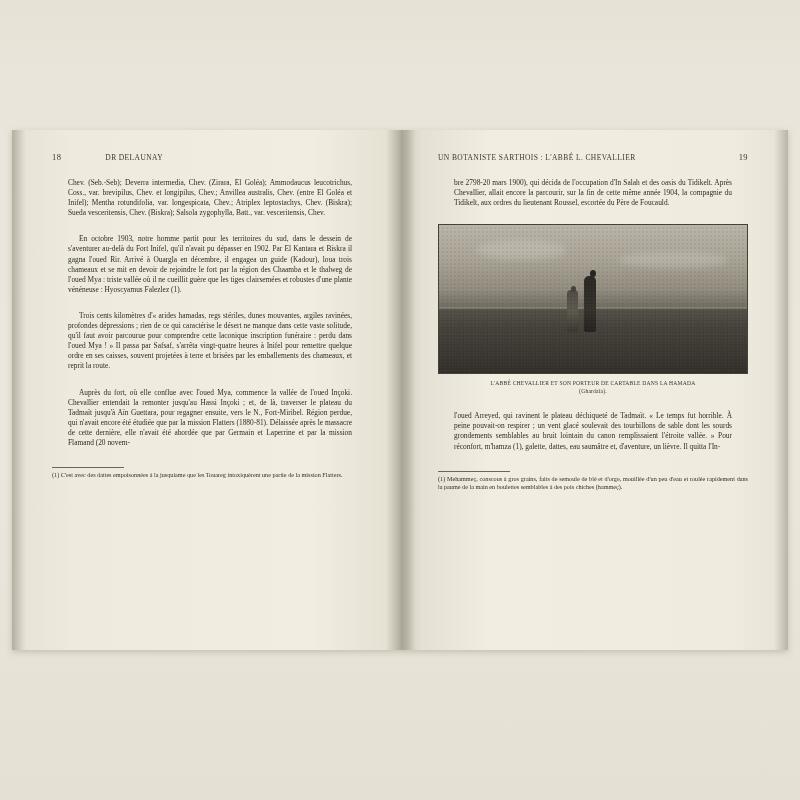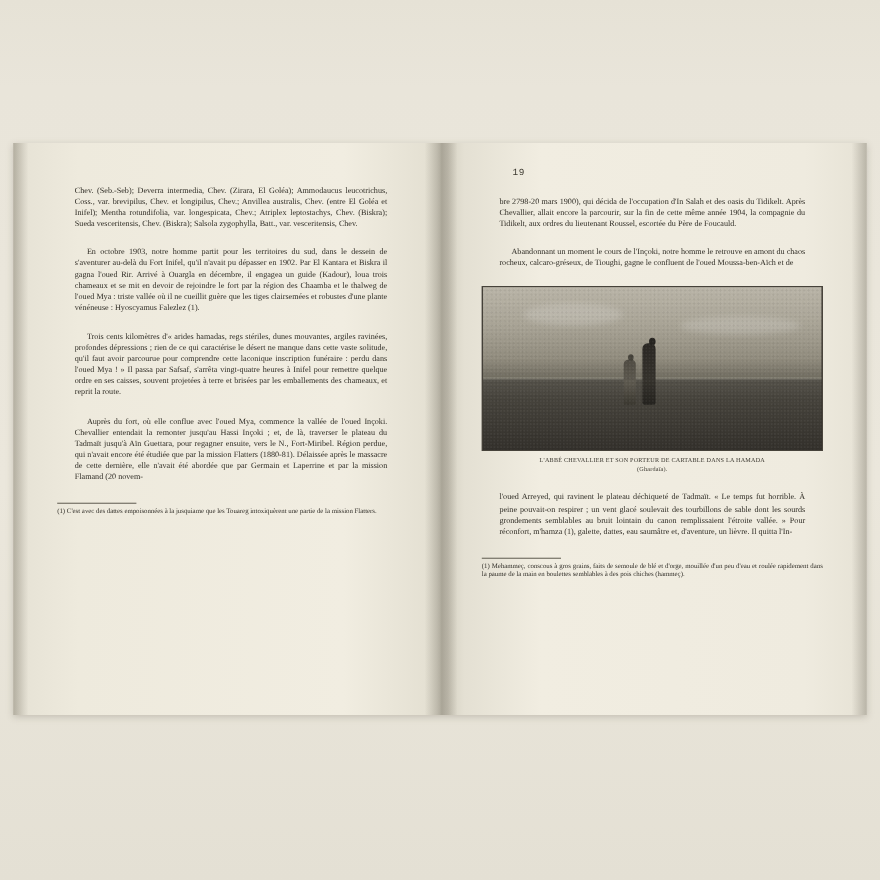--- a/index.html
+++ b/index.html
@@ -67,21 +67,21 @@
     height: 10px;
   }
   .runhead .folio {
     font-size: 8.5px;
     font-variant: normal;
     text-transform: none;
   }
   .runhead-left .folio { margin-right: 44px; }
   .runhead-left .title { flex: 1; text-align: left; font-size: 7.5px; }
   .runhead-right .title { flex: 1; text-align: left; }
-  .runhead-right .folio { margin-left: 28px; font-family: Liberation Mono, monospace; }
+  .runhead-right .folio { margin-left: 28px; }
 
   .col {
     font-size: 7.4px;
     line-height: 10.1px;
     color: #2f2c25;
     text-align: justify;
     -webkit-hyphens: auto;
     hyphens: auto;
   }
   .col p { margin: 16px; }
@@ -209,39 +209,43 @@
 </style>
 </head>
 <body>
 
 <div class="scan">
   <div class="backdrop"></div>
 
   <div class="spread">
 
     <div class="page page-left">
+      <div class="runhead runhead-left">
+        <span class="folio">18</span>
+        <span class="title">Dr DELAUNAY</span>
+      </div>
       <div class="col">
         <p>Chev. (Seb.-Seb); Deverra intermedia, Chev. (Zirara, El Goléa); Ammodaucus leucotrichus, Coss., var. brevipilus, Chev. et longipilus, Chev.; Anvillea australis, Chev. (entre El Goléa et Inifel); Mentha rotundifolia, var. longespicata, Chev.; Atriplex leptostachys, Chev. (Biskra); Sueda vesceritensis, Chev. (Biskra); Salsola zygophylla, Batt., var. vesceritensis, Chev.</p>
         <p class="indent">En octobre 1903, notre homme partit pour les territoires du sud, dans le dessein de s'aventurer au-delà du Fort Inifel, qu'il n'avait pu dépasser en 1902. Par El Kantara et Biskra il gagna l'oued Rir. Arrivé à Ouargla en décembre, il engagea un guide (Kadour), loua trois chameaux et se mit en devoir de rejoindre le fort par la région des Chaamba et le thalweg de l'oued Mya : triste vallée où il ne cueillit guère que les tiges clairsemées et robustes d'une plante vénéneuse : Hyoscyamus Falezlez (1).</p>
         <p class="indent">Trois cents kilomètres d'« arides hamadas, regs stériles, dunes mouvantes, argiles ravinées, profondes dépressions ; rien de ce qui caractérise le désert ne manque dans cette vaste solitude, qu'il faut avoir parcourue pour comprendre cette laconique inscription funéraire : perdu dans l'oued Mya ! » Il passa par Safsaf, s'arrêta vingt-quatre heures à Inifel pour remettre quelque ordre en ses caisses, souvent projetées à terre et brisées par les emballements des chameaux, et reprit la route.</p>
         <p class="indent">Auprès du fort, où elle conflue avec l'oued Mya, commence la vallée de l'oued Inçoki. Chevallier entendait la remonter jusqu'au Hassi Inçoki ; et, de là, traverser le plateau du Tadmaït jusqu'à Aïn Guettara, pour regagner ensuite, vers le N., Fort-Miribel. Région perdue, qui n'avait encore été étudiée que par la mission Flatters (1880-81). Délaissée après le massacre de cette dernière, elle n'avait été abordée que par Germain et Laperrine et par la mission Flamand (20 novem-</p>
       </div>
       <div class="footnote">
         <span class="rule"></span>
         <span>(1) C'est avec des dattes empoisonnées à la jusquiame que les Touareg intoxiquèrent une partie de la mission Flatters.</span>
       </div>
     </div>
 
     <div class="page page-right">
       <div class="runhead runhead-right">
+        <span class="title">UN BOTANISTE SARTHOIS : L'ABBÉ L. CHEVALLIER</span>
         <span class="folio">19</span>
       </div>
       <div class="col">
         <p>bre 2798-20 mars 1900), qui décida de l'occupation d'In Salah et des oasis du Tidikelt. Après Chevallier, allait encore la parcourir, sur la fin de cette même année 1904, la compagnie du Tidikelt, aux ordres du lieutenant Roussel, escortée du Père de Foucauld.</p>
-        <p class="indent">Abandonnant un moment le cours de l'Inçoki, notre homme le retrouve en amont du chaos rocheux, calcaro-gréseux, de Tioughi, gagne le confluent de l'oued Moussa-ben-Aïch et de</p>
       </div>
 
       <div class="figure">
         <div class="photo">
           <div class="sky"></div>
           <div class="ground"></div>
           <div class="horizon"></div>
           <div class="cloud" style="left:12%; top:10%; width:90px; height:20px;"></div>
           <div class="cloud" style="left:58%; top:18%; width:110px; height:16px;"></div>
           <div class="fig-person p-second"></div>

